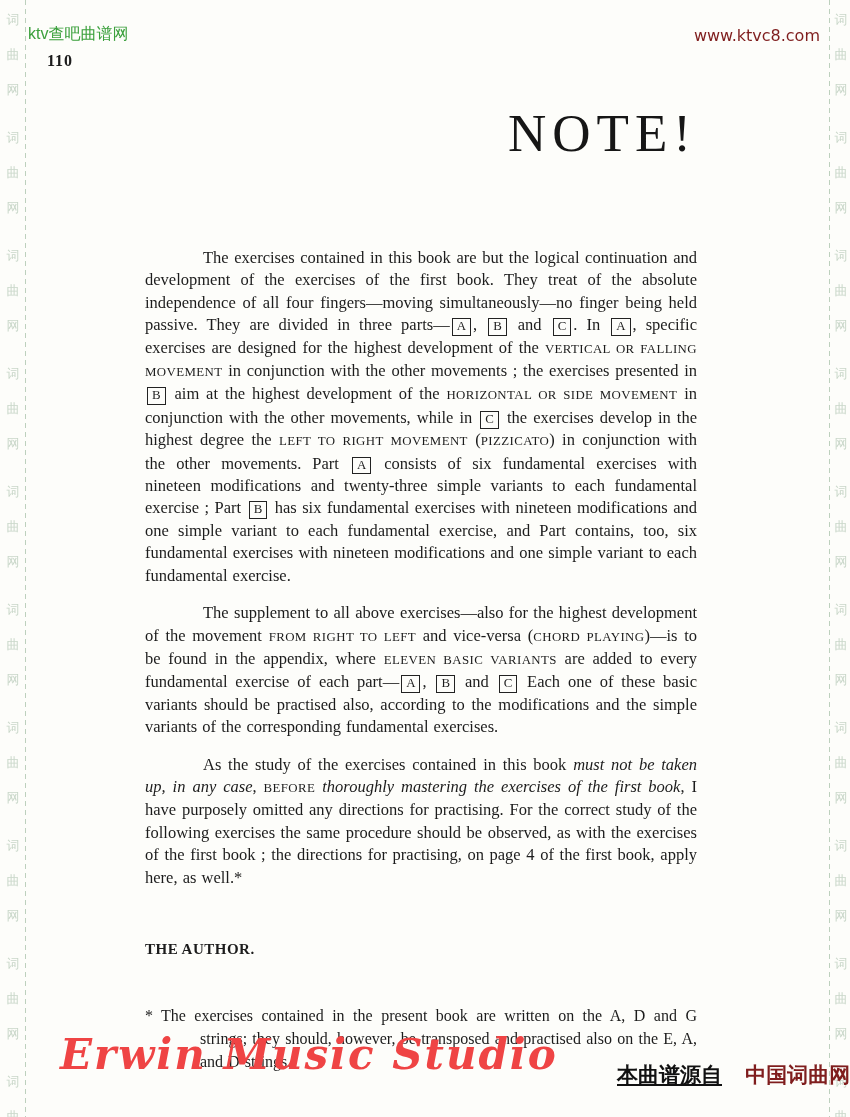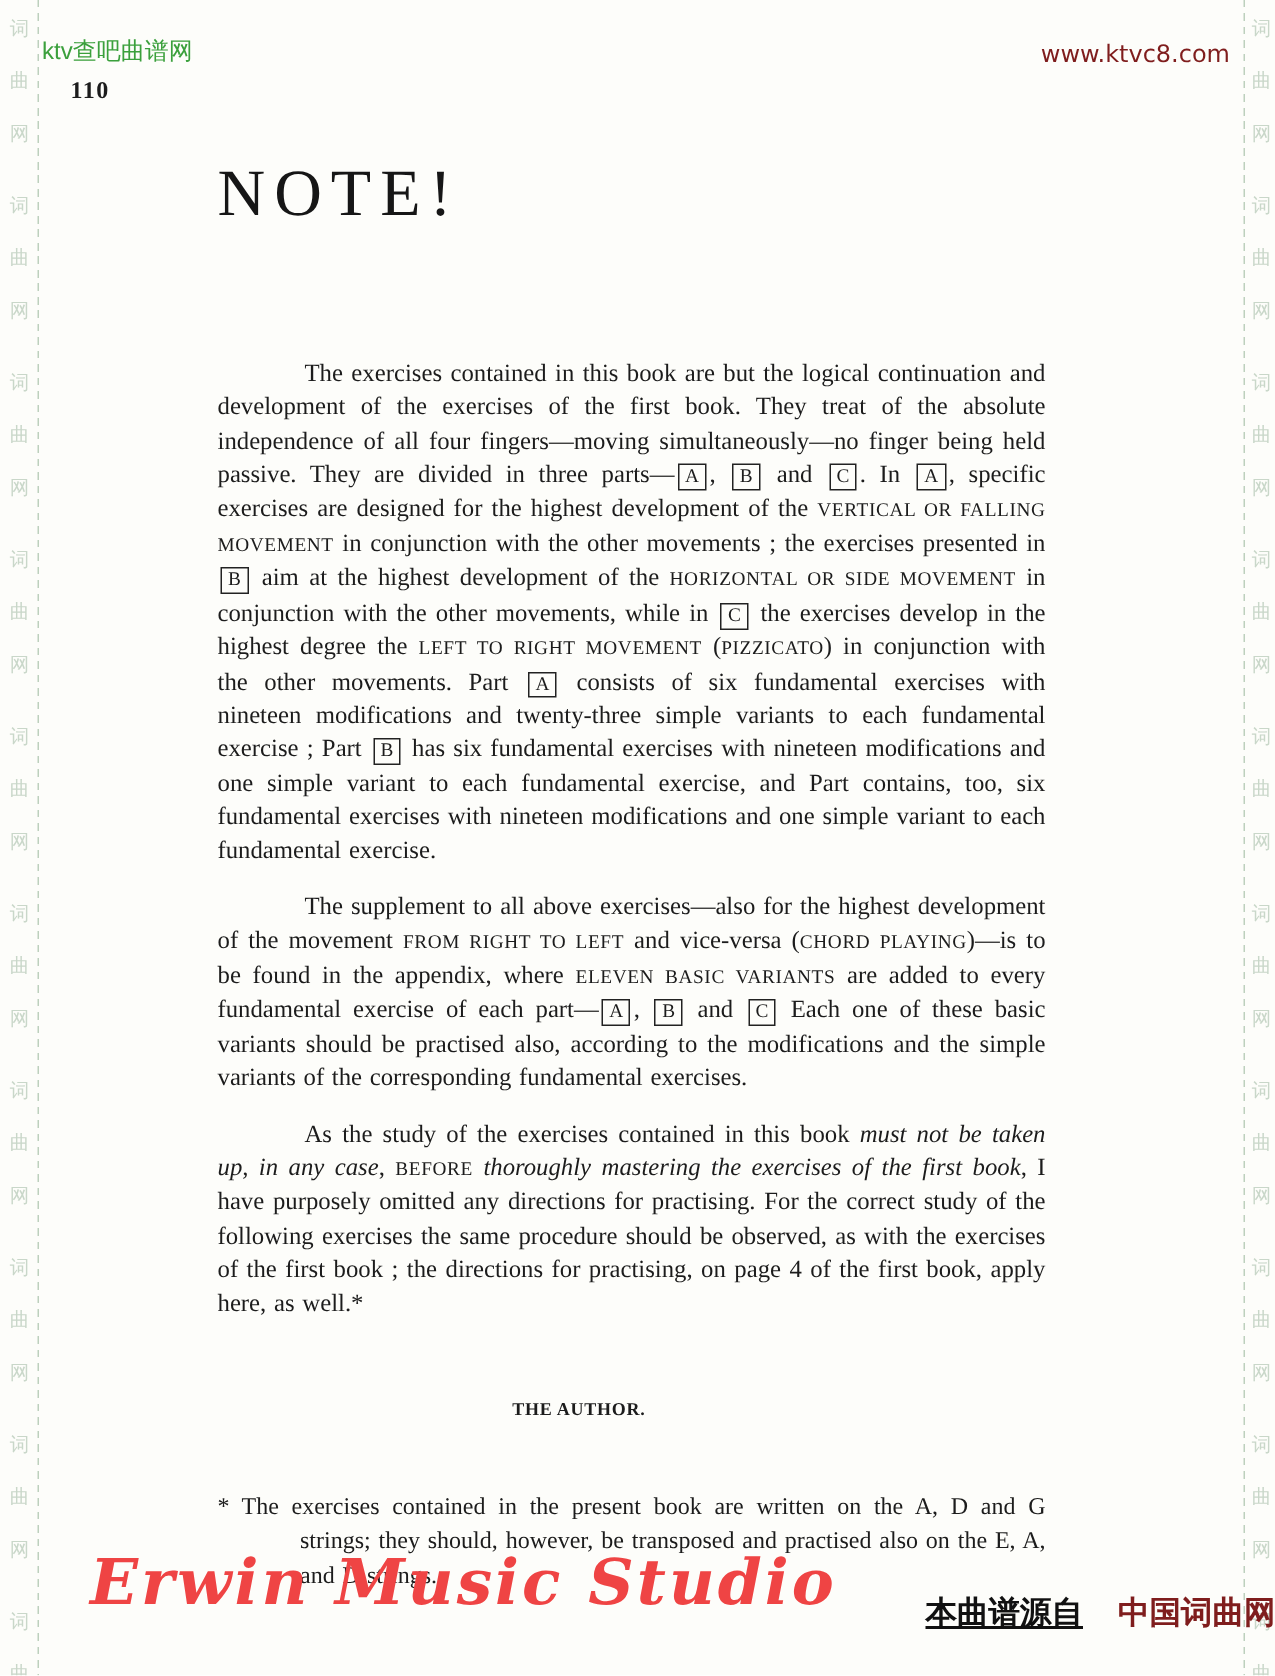--- a/index.html
+++ b/index.html
@@ -49,22 +49,22 @@
   .page-number {
     position: absolute; left: 47px; top: 52px;
     font-size: 16px; font-weight: bold; letter-spacing: 1px; text-align: center;
   }
 
   
   .content {
     position: absolute; left: 145px; top: 103px; width: 552px;
   }
   .note-title {
-    margin: 0; text-align: left;
-    font-size: 44px; font-weight: 500;
+    margin: 0; text-align: right;
+    font-size: 53px; font-weight: 500;
     letter-spacing: 6px; color: #161616;
   }
   .paragraphs { margin-top: 84px; }
   .paragraphs p {
     margin: 0 0 15px 0;
     text-align: justify;
     text-indent: 58px;
     font-size: 16.5px;
     line-height: 22.4px;
     word-spacing: 1px;
@@ -76,23 +76,23 @@
     border: 1.4px solid #222;
     padding: 0 4px 1px 4px;
     margin: 0 2px;
     font-size: 0.78em;
     line-height: 1.15;
     text-indent: 0;
   }
 
   .signature {
     margin-top: 52px;
-    text-align: center;
+    text-align: left;
     padding-right: 70px;
-    font-size: 12px;
+    font-size: 15px;
     font-weight: bold;
     letter-spacing: 0.5px;
   }
 
   .footnote {
     margin: 46px 0 0 0;
     padding-left: 55px;
     text-indent: -55px;
     text-align: justify;
     font-size: 16px;

